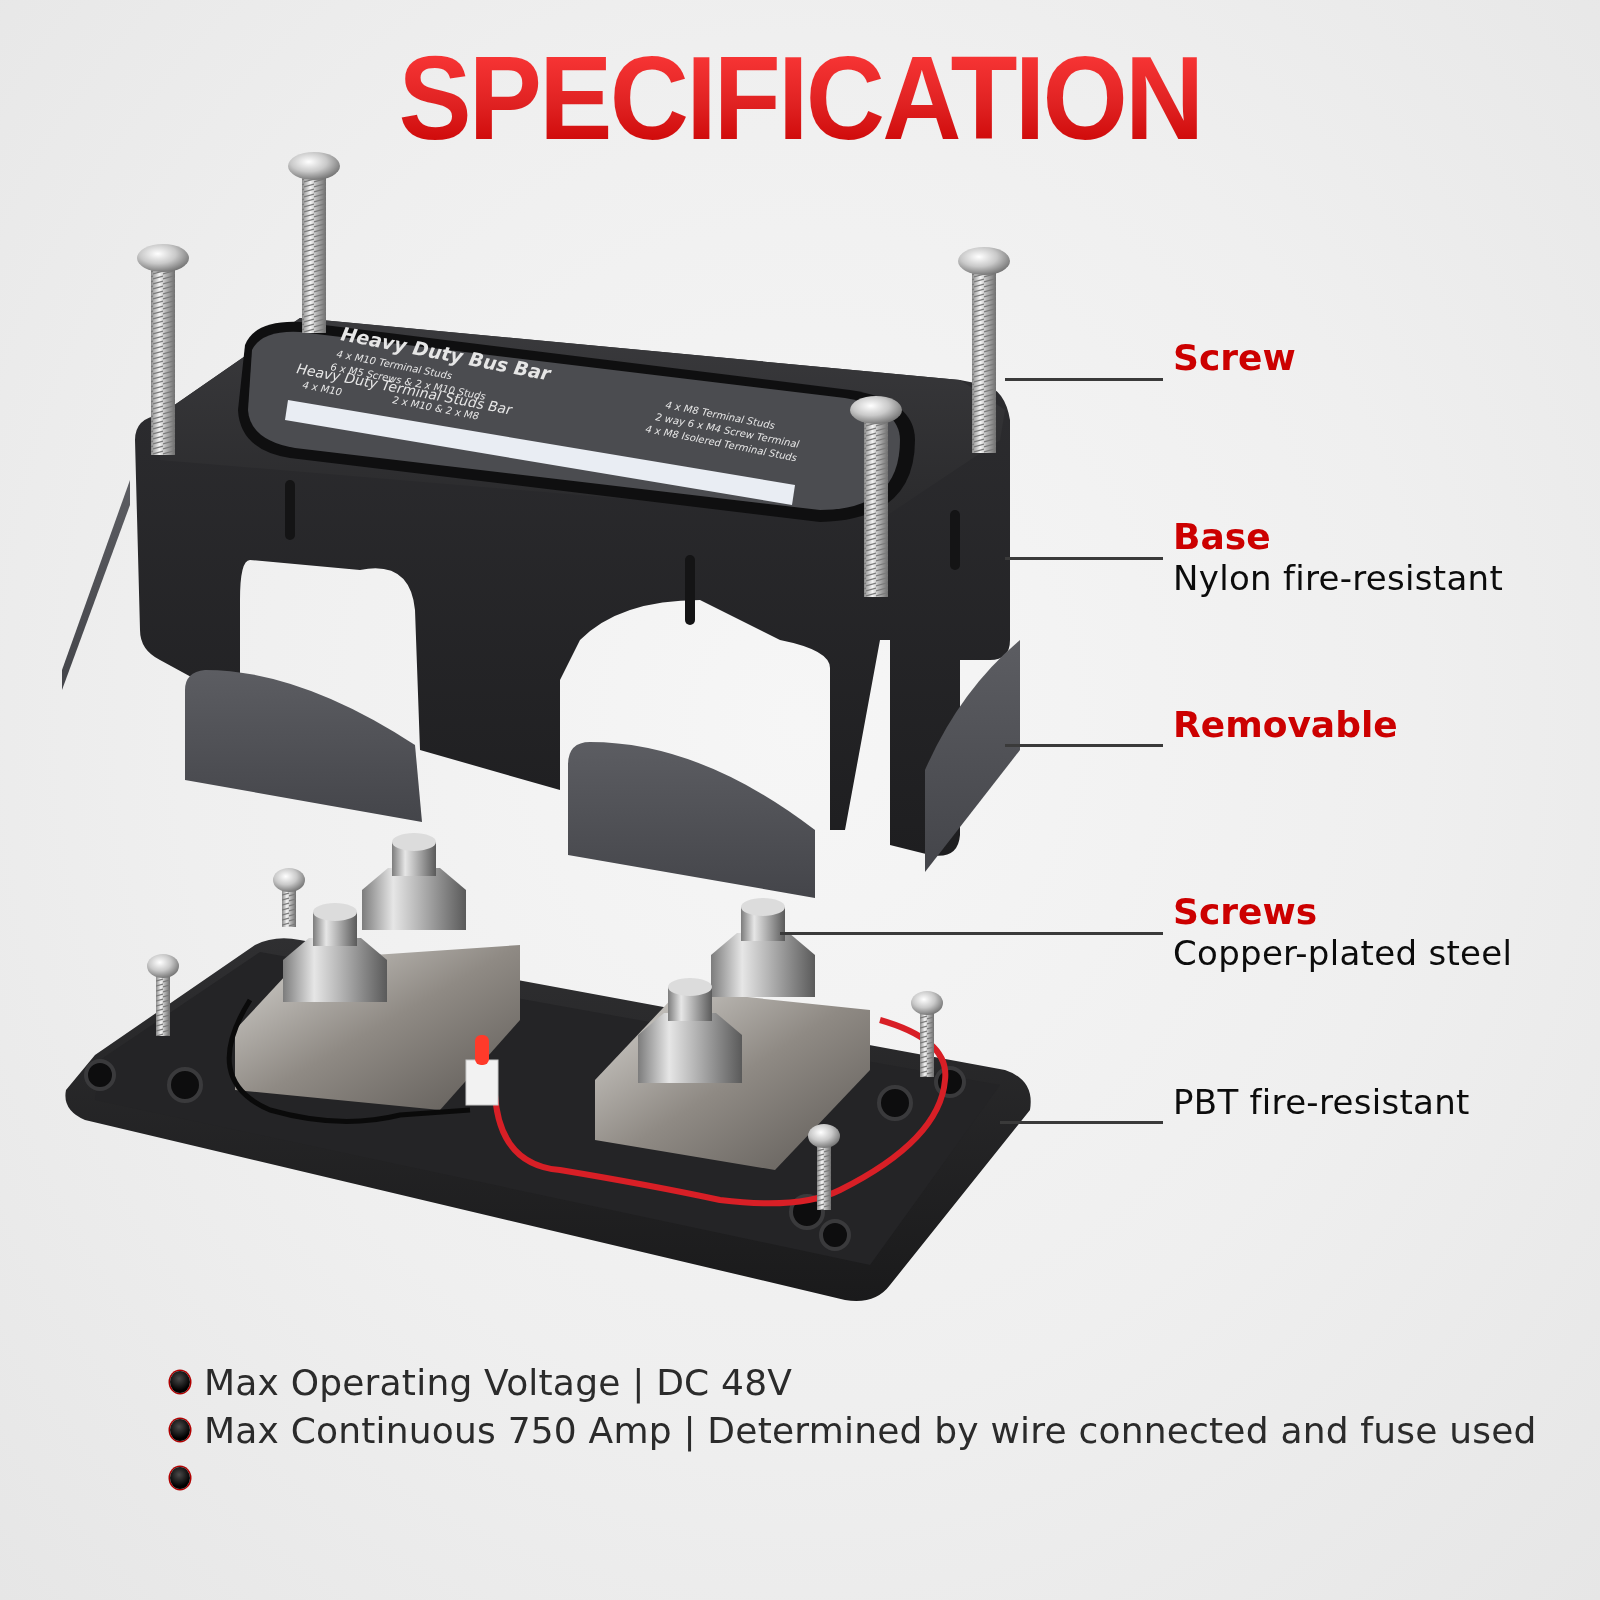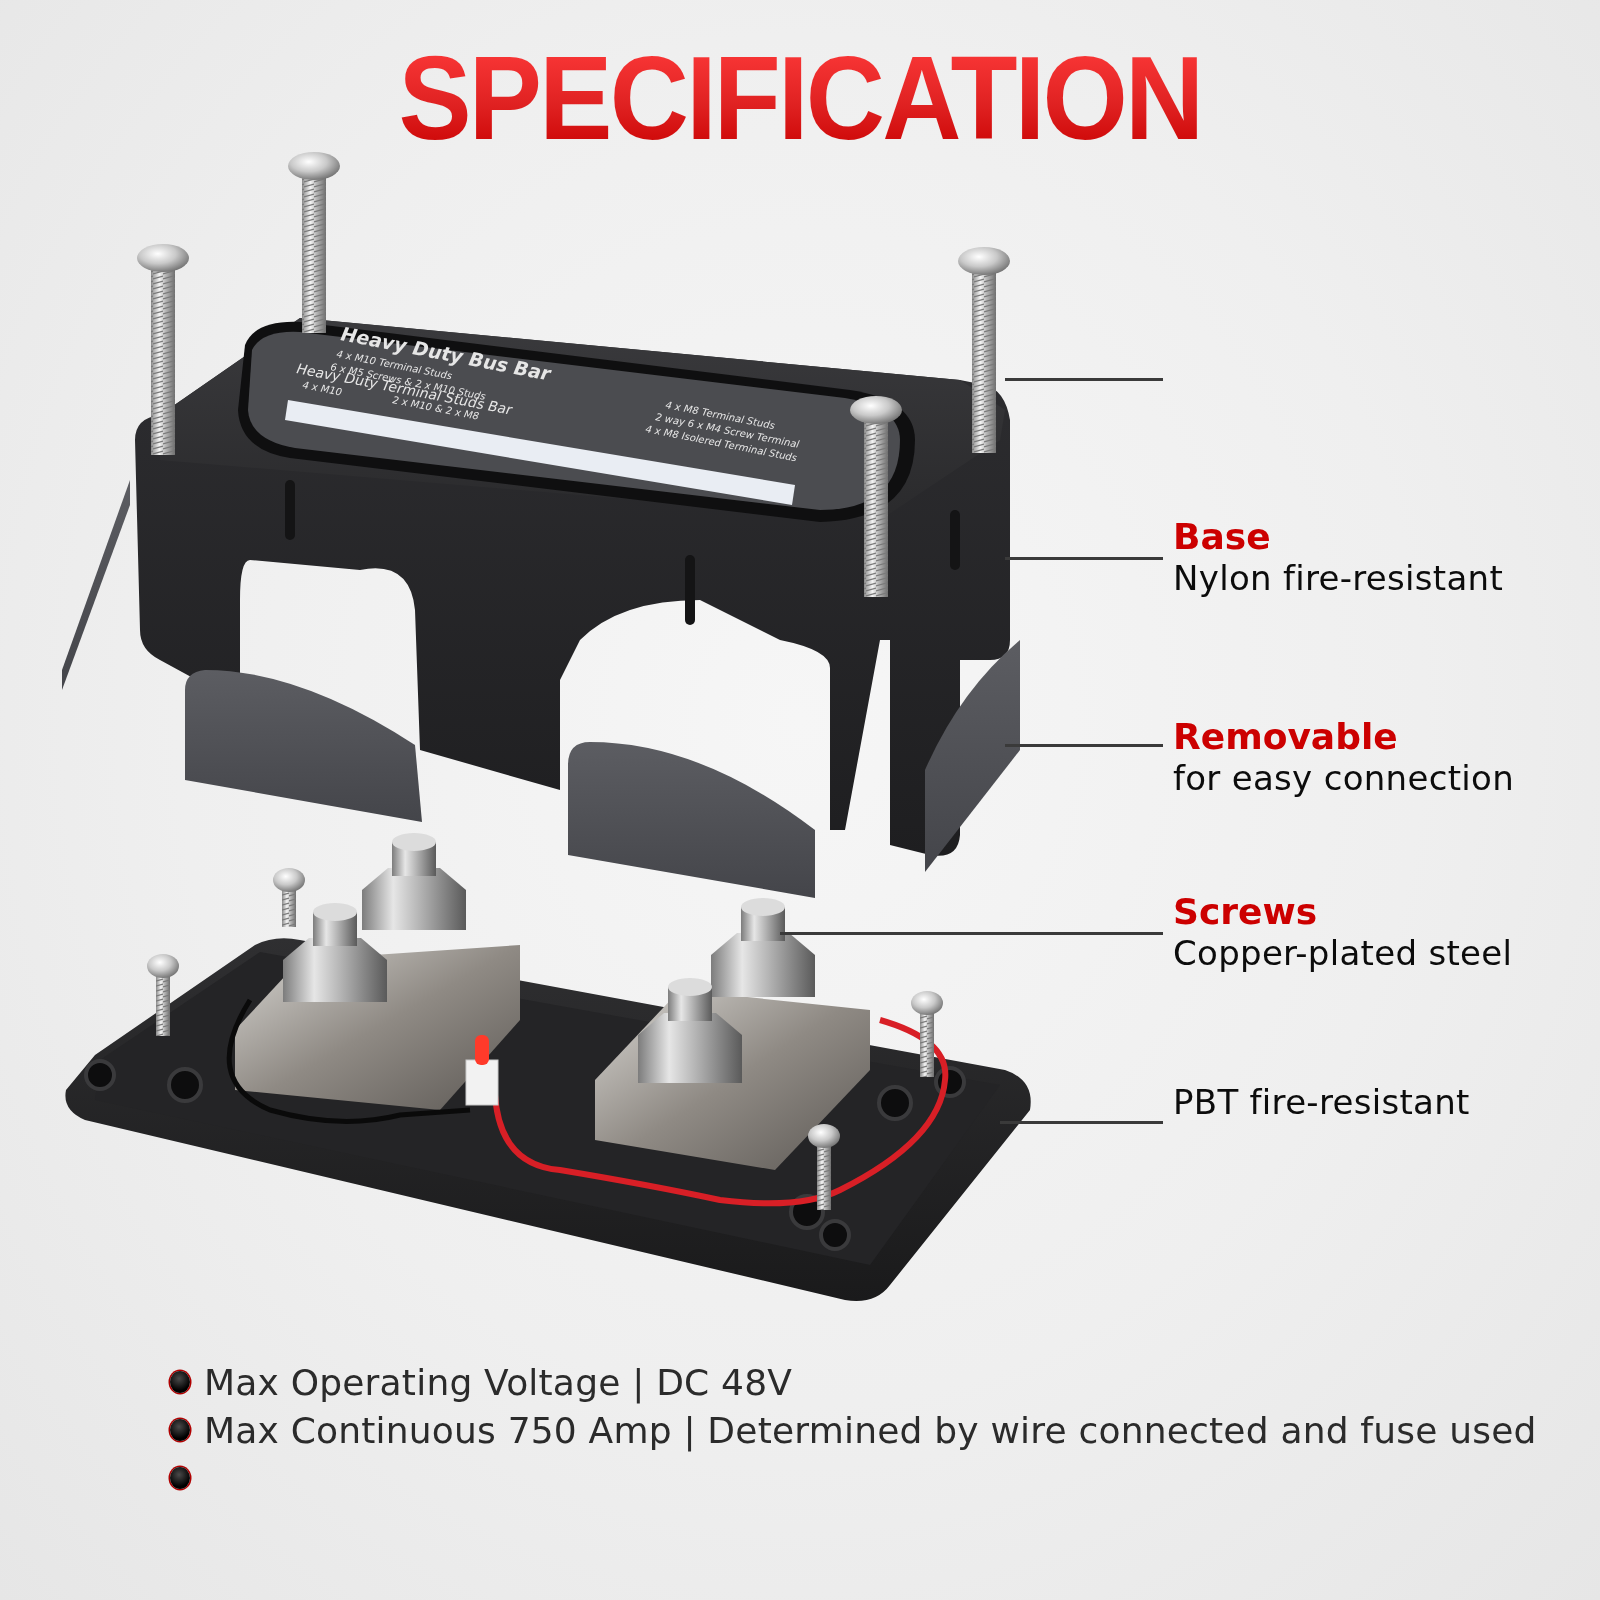--- a/index.html
+++ b/index.html
@@ -222,28 +222,28 @@
   </g>
 </svg>
 
 <div class="callout-line" style="left:1005px; top:378px; width:158px;"></div>
 <div class="callout-line" style="left:1005px; top:557px; width:158px;"></div>
 <div class="callout-line" style="left:1005px; top:744px; width:158px;"></div>
 <div class="callout-line" style="left:780px; top:932px; width:383px;"></div>
 <div class="callout-line" style="left:1000px; top:1121px; width:163px;"></div>
 
 <div class="callout" style="top:338px;">
+  <span class="callout-title">Screw</span>
 </div>
 <div class="callout" style="top:517px;">
   <span class="callout-title">Base</span>
   <span class="callout-desc">Nylon fire-resistant</span>
 </div>
-<div class="callout" style="top:705px;margin-top:12px;">
+<div class="callout" style="top:705px;">
   <span class="callout-title">Removable</span>
-  <span class="callout-desc">for easy connection</span>
 </div>
 <div class="callout" style="top:892px;">
   <span class="callout-title">Screws</span>
   <span class="callout-desc">Copper-plated steel</span>
 </div>
 <div class="callout" style="top:1081px;">
   <span class="callout-desc">PBT fire-resistant</span>
 </div>
 
 <div class="specs">

